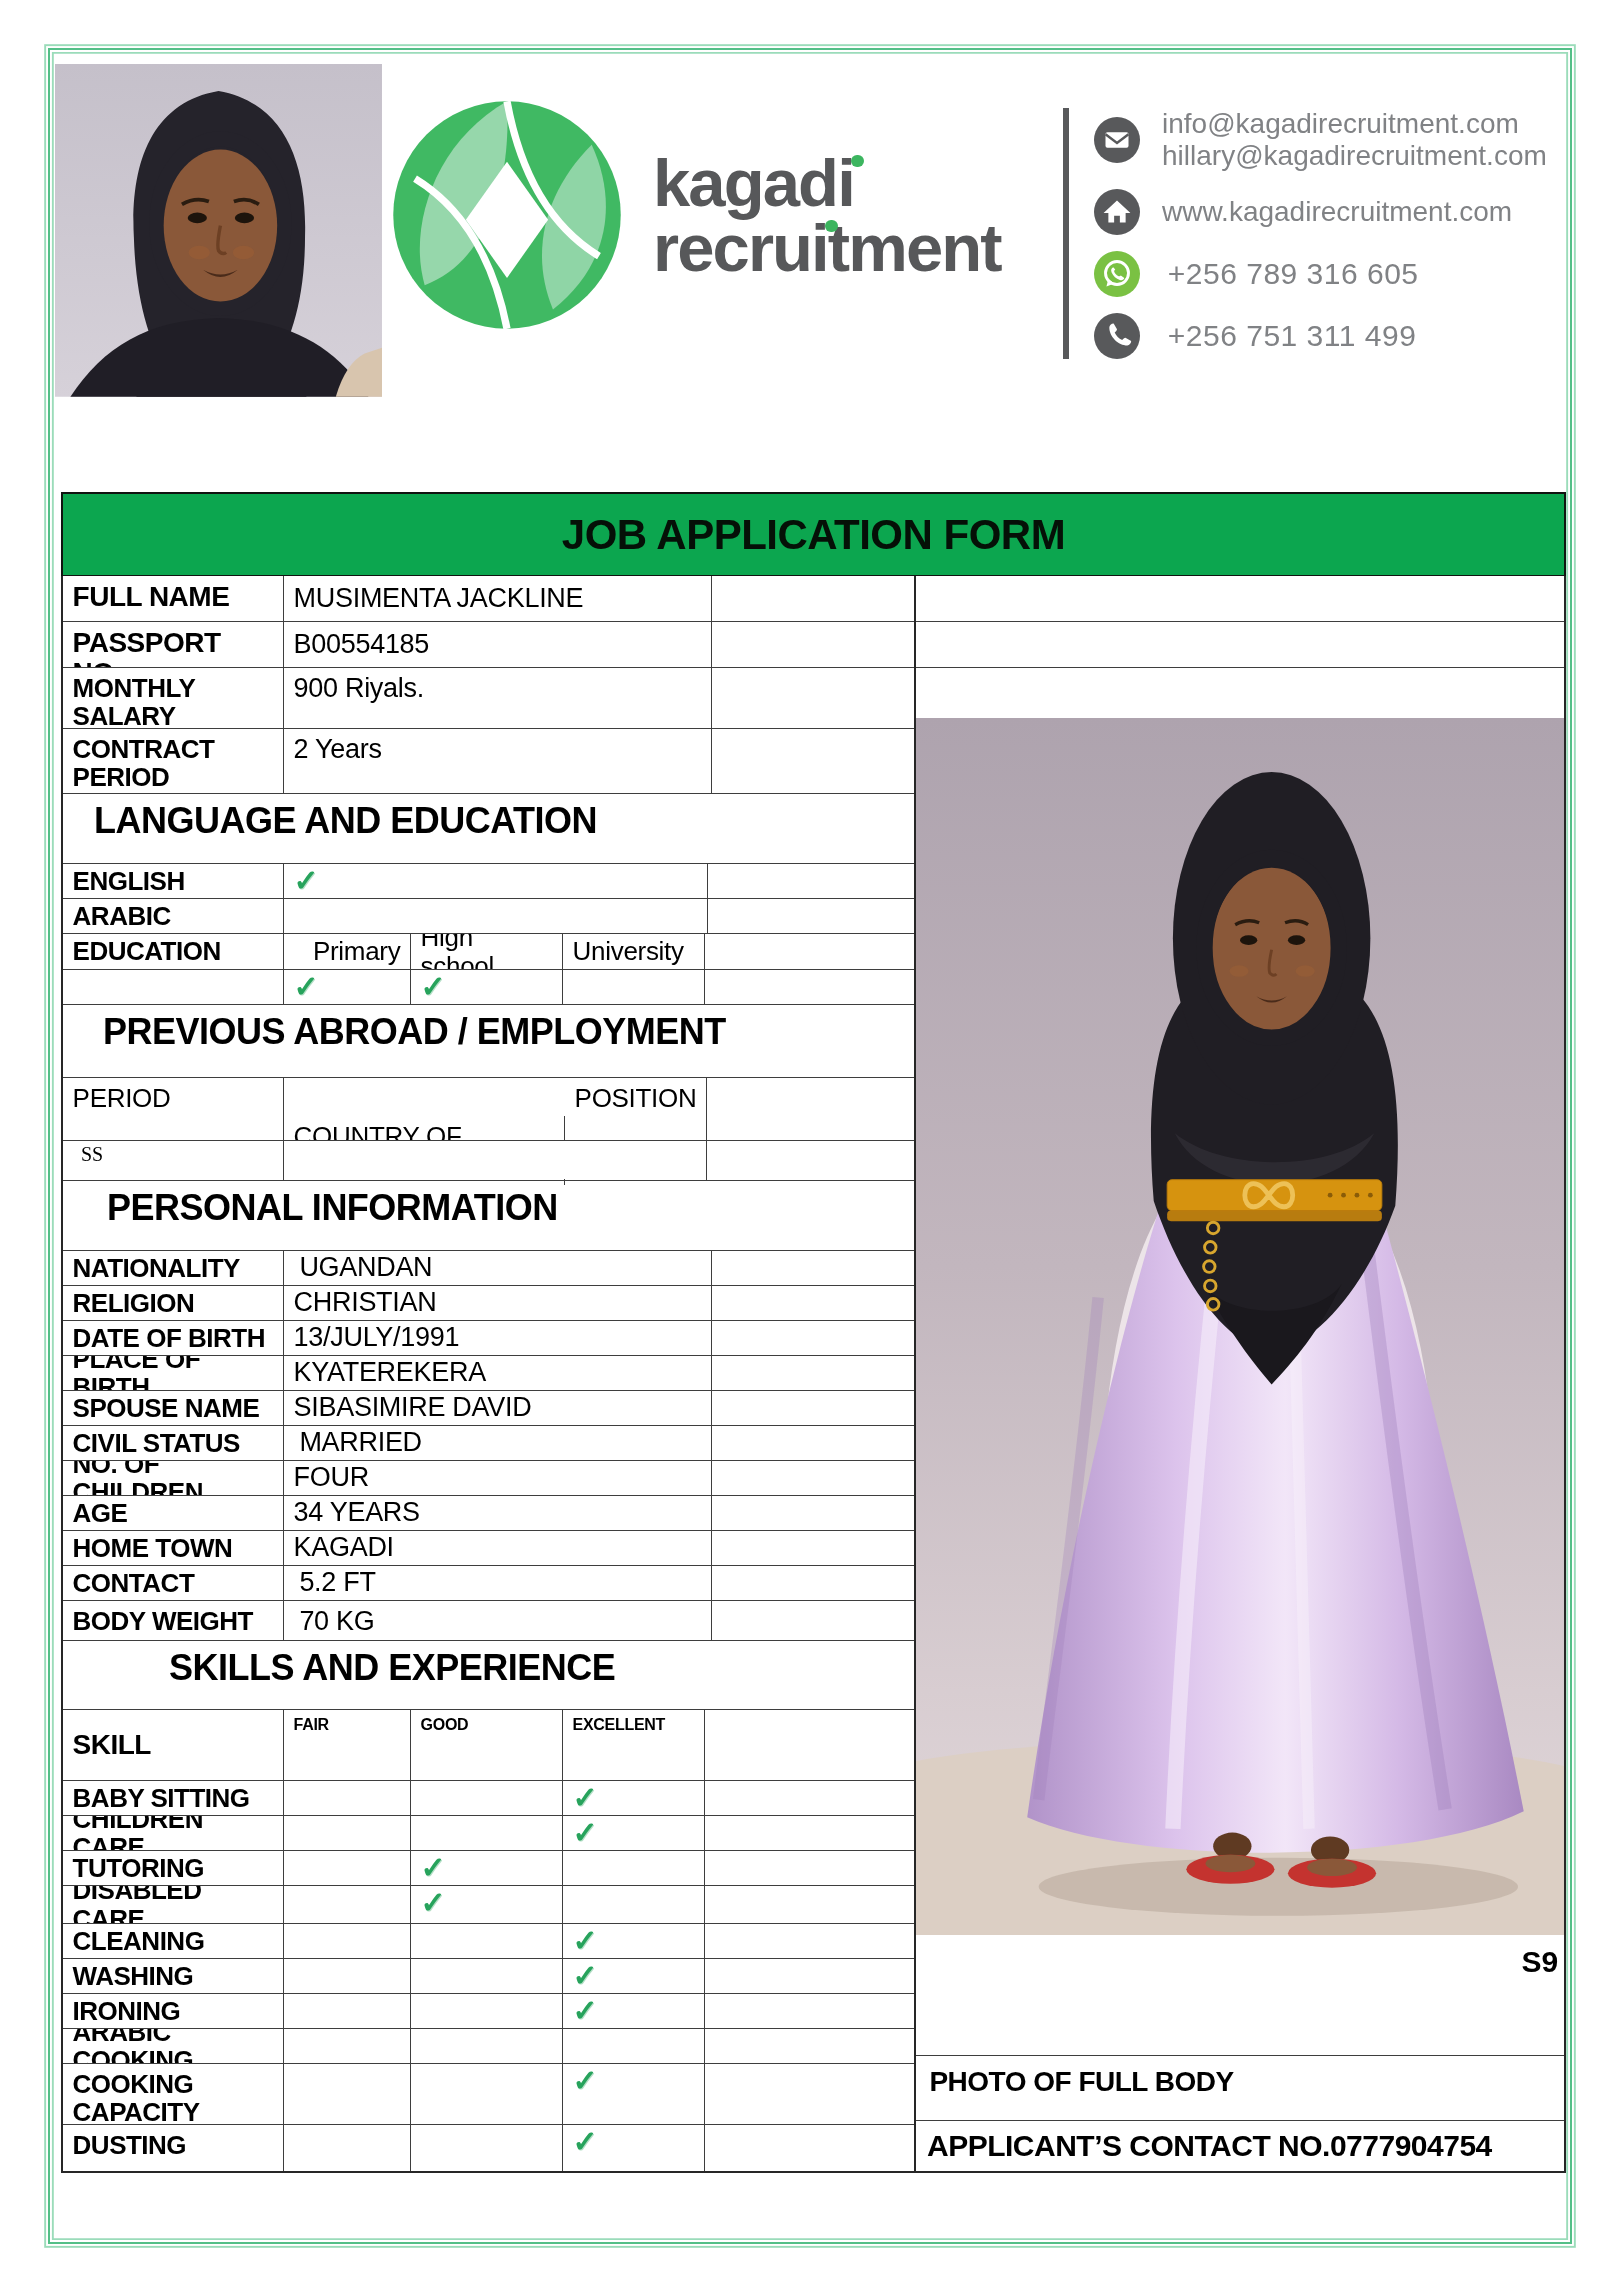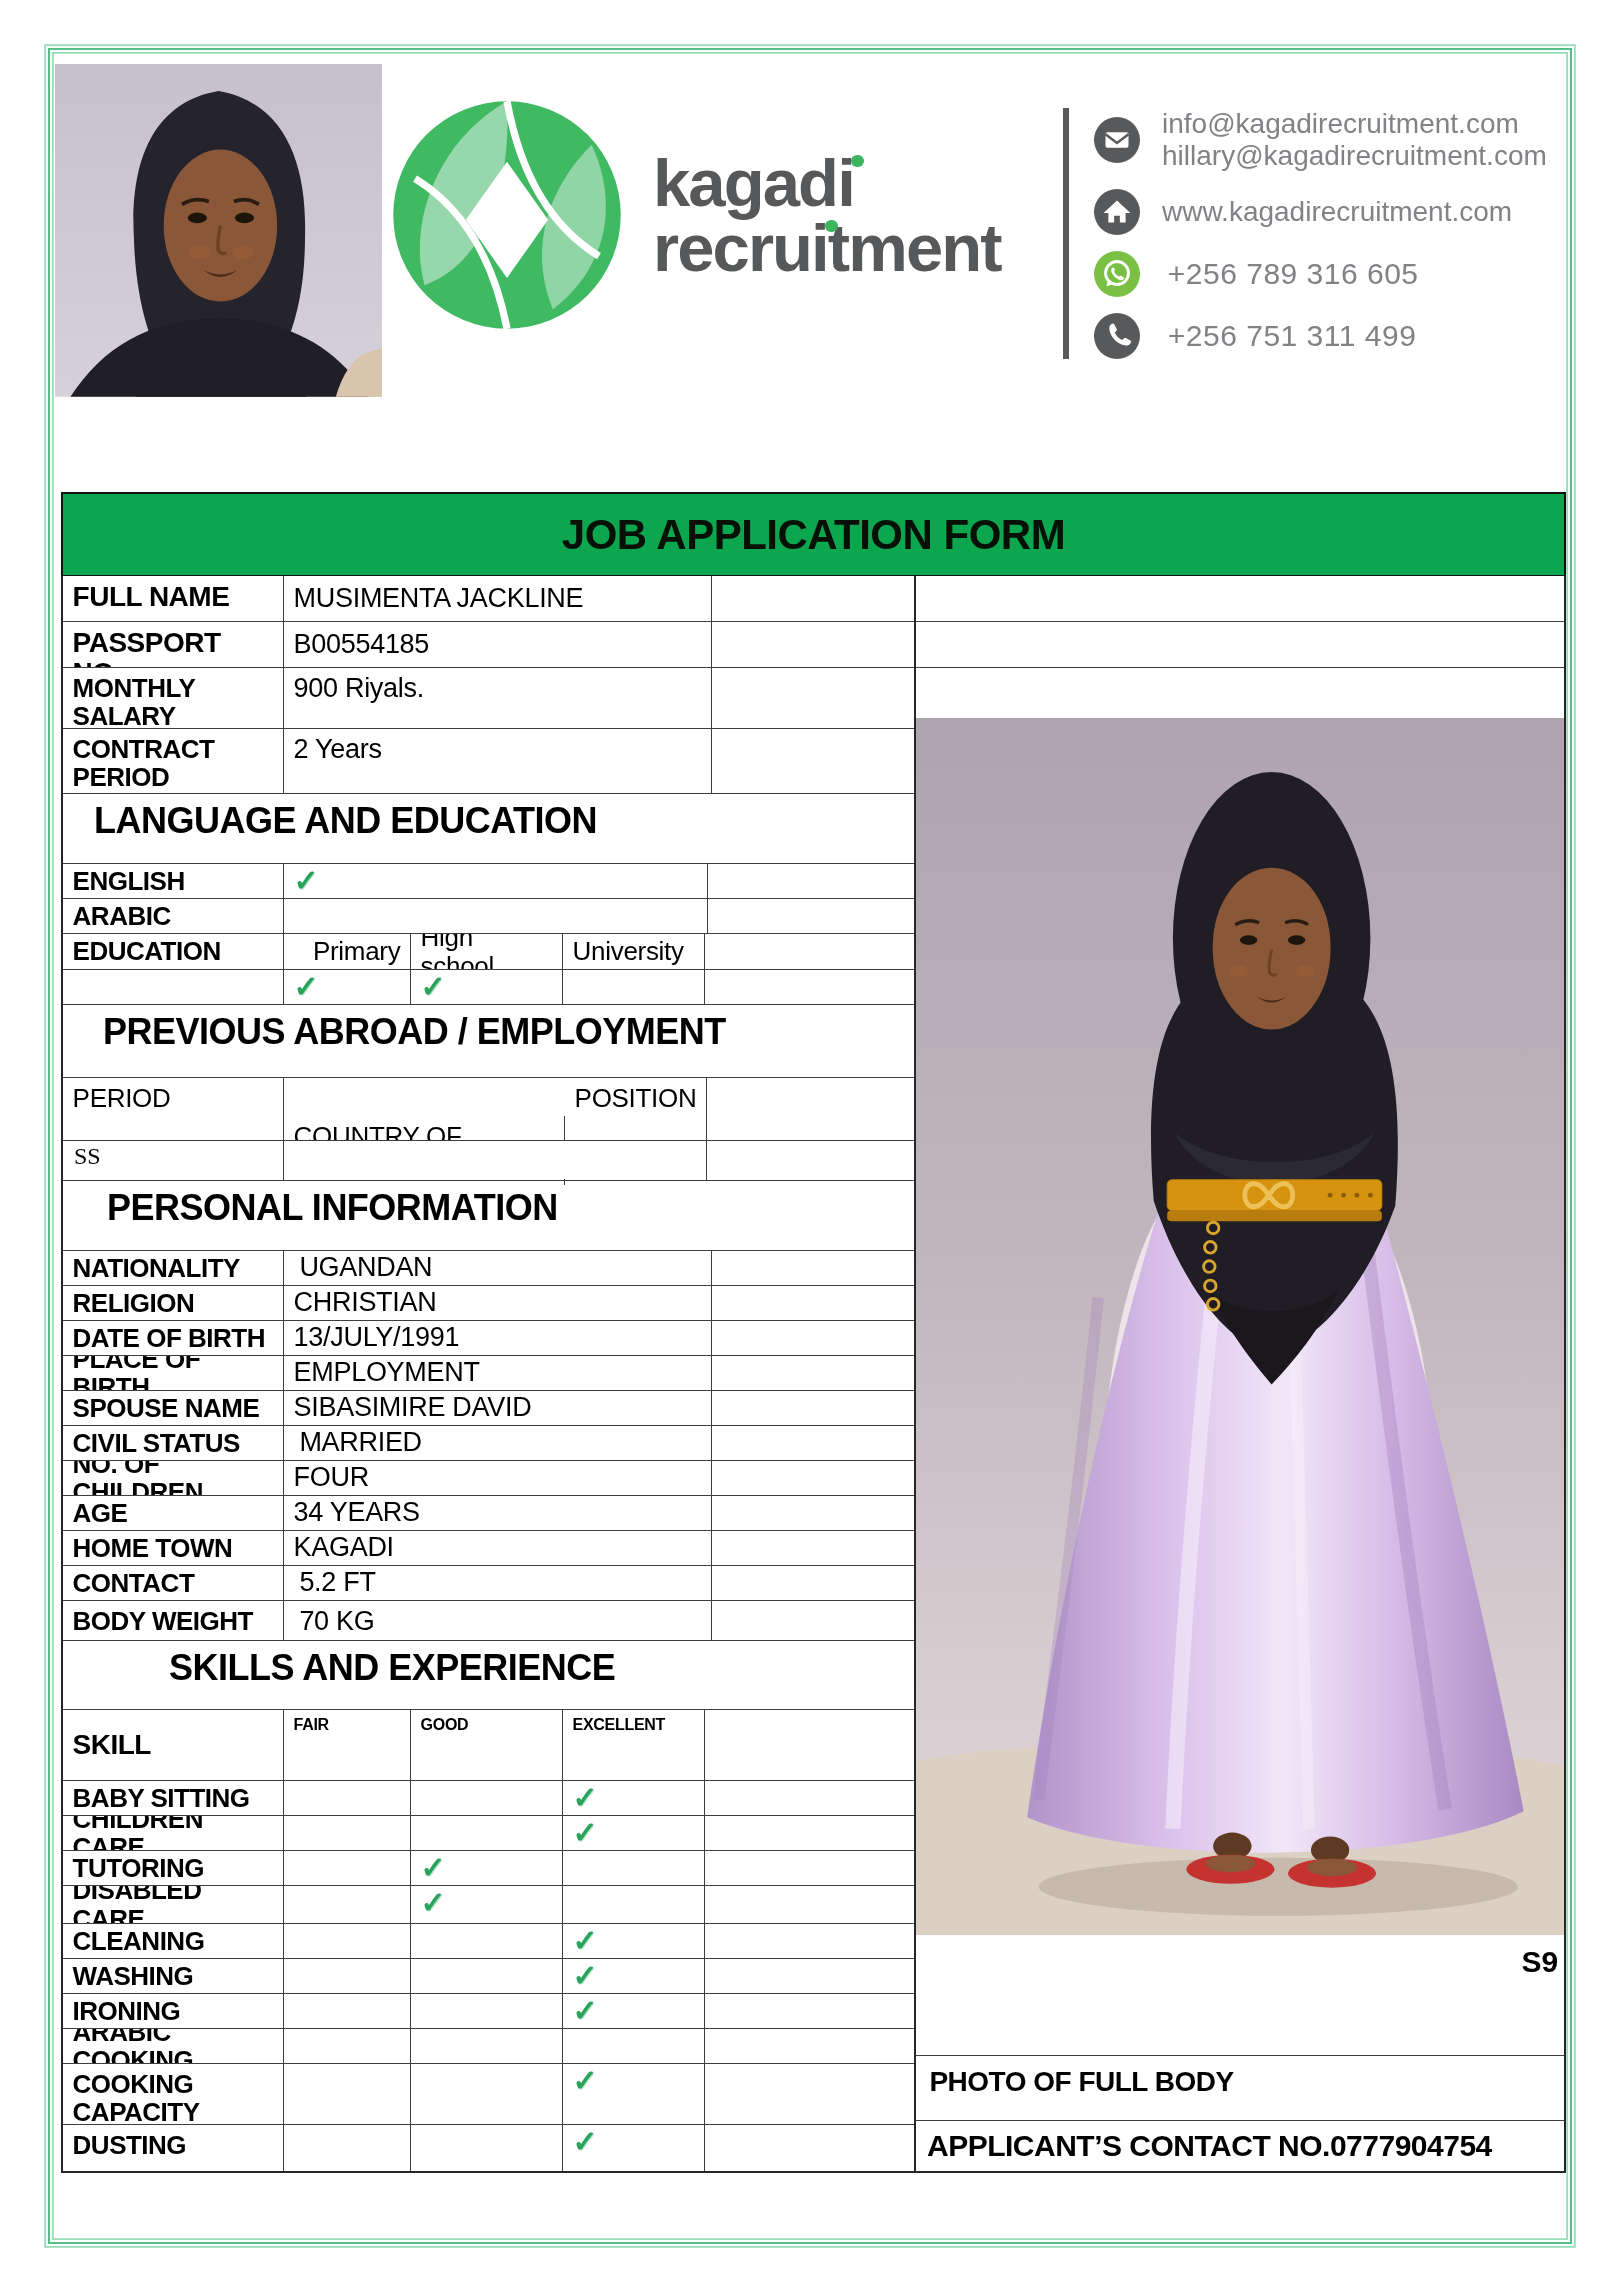--- a/index.html
+++ b/index.html
@@ -50,22 +50,22 @@
   .w-s2{width:152px;}
   .w-s3{width:142px;}
   .w-country{width:281px;margin-top:38px;}
   .lab{font-weight:bold;font-size:26px;letter-spacing:-0.5px;}
   .lab-big{font-weight:bold;font-size:28px;letter-spacing:-0.5px;}
   .val{font-size:27px;letter-spacing:-0.3px;}
   .plain{font-size:26px;letter-spacing:-0.3px;}
   .sec{font-weight:bold;font-size:36px;letter-spacing:-0.5px;align-items:flex-start;padding-top:7.7px;}
   .chk{color:#27a35c;font-size:30px;font-weight:bold;align-items:flex-start;padding-top:1px;
        text-shadow:1px 1px 0 rgba(39,163,92,.35);}
-  .serif-cell{font-family:"Liberation Serif", serif;font-size:24px;font-weight:normal;
-              padding-left:11px;align-items:flex-start;}
+  .serif-cell{font-family:"Liberation Serif", serif;font-size:20px;font-weight:normal;
+              padding-left:18px;align-items:flex-start;}
   .rgt{justify-content:flex-end;}
   .subhead{font-weight:bold;font-size:16px;letter-spacing:-0.3px;}
   
   .rrow{border-bottom:1.9px solid #3e3e3e;box-sizing:border-box;}
   .rgap{box-sizing:border-box;}
   .rphoto{flex:1;min-height:0;position:relative;}
   .rphoto svg{display:block;width:100%;height:100%;}
   .rs9{height:121px;box-sizing:border-box;border-bottom:1.9px solid #3e3e3e;
        display:flex;justify-content:flex-end;align-items:flex-start;
        font-weight:bold;font-size:30px;padding:9.6px 5.8px 0 0;}
@@ -251,21 +251,21 @@
         <div class="c w-value val">CHRISTIAN</div>
         <div class="c fill end"></div>
       </div>
       <div class="row" style="height:35px">
         <div class="c w-label lab">DATE OF BIRTH</div>
         <div class="c w-value val">13/JULY/1991</div>
         <div class="c fill end"></div>
       </div>
       <div class="row" style="height:35px">
         <div class="c w-label lab">PLACE OF BIRTH</div>
-        <div class="c w-value val">EMPLOYMENT</div>
+        <div class="c w-value val">KYATEREKERA</div>
         <div class="c fill end"></div>
       </div>
       <div class="row" style="height:35px">
         <div class="c w-label lab">SPOUSE NAME</div>
         <div class="c w-value val">SIBASIMIRE DAVID</div>
         <div class="c fill end"></div>
       </div>
       <div class="row" style="height:35px">
         <div class="c w-label lab">CIVIL STATUS</div>
         <div class="c w-value val" style="padding-left:15.4px">MARRIED</div>

